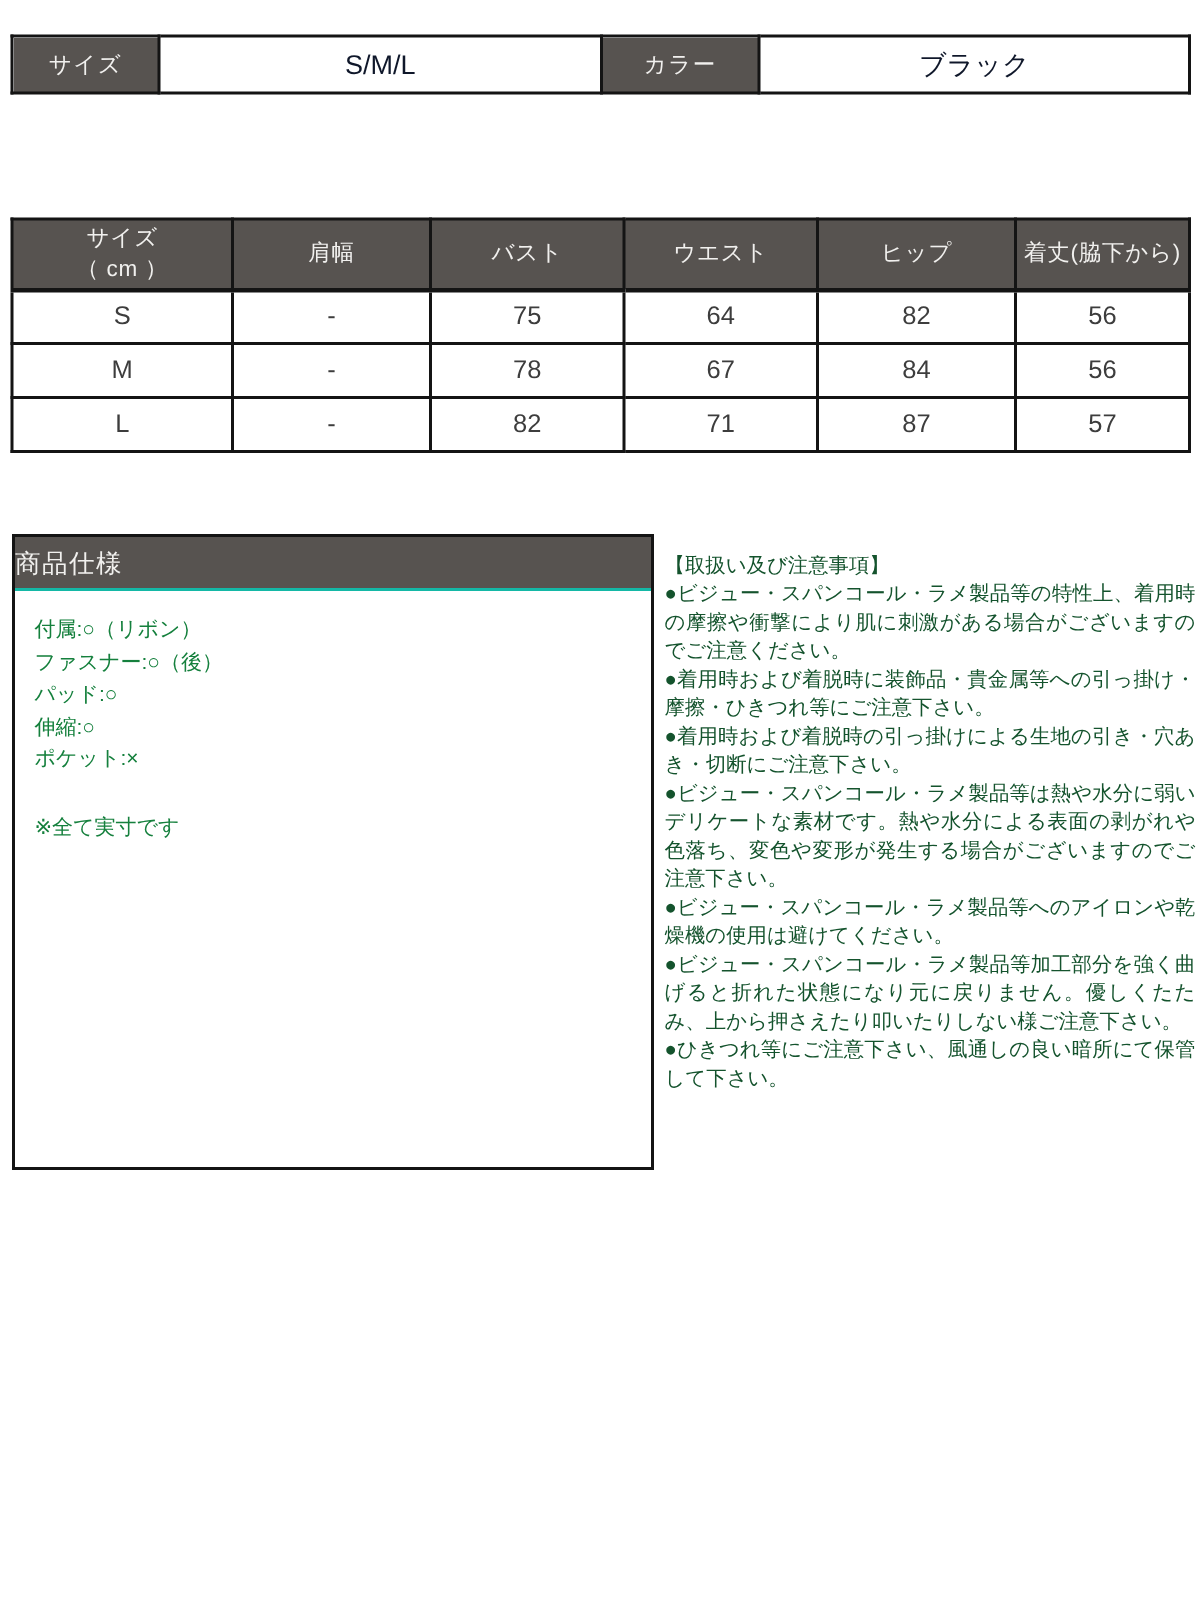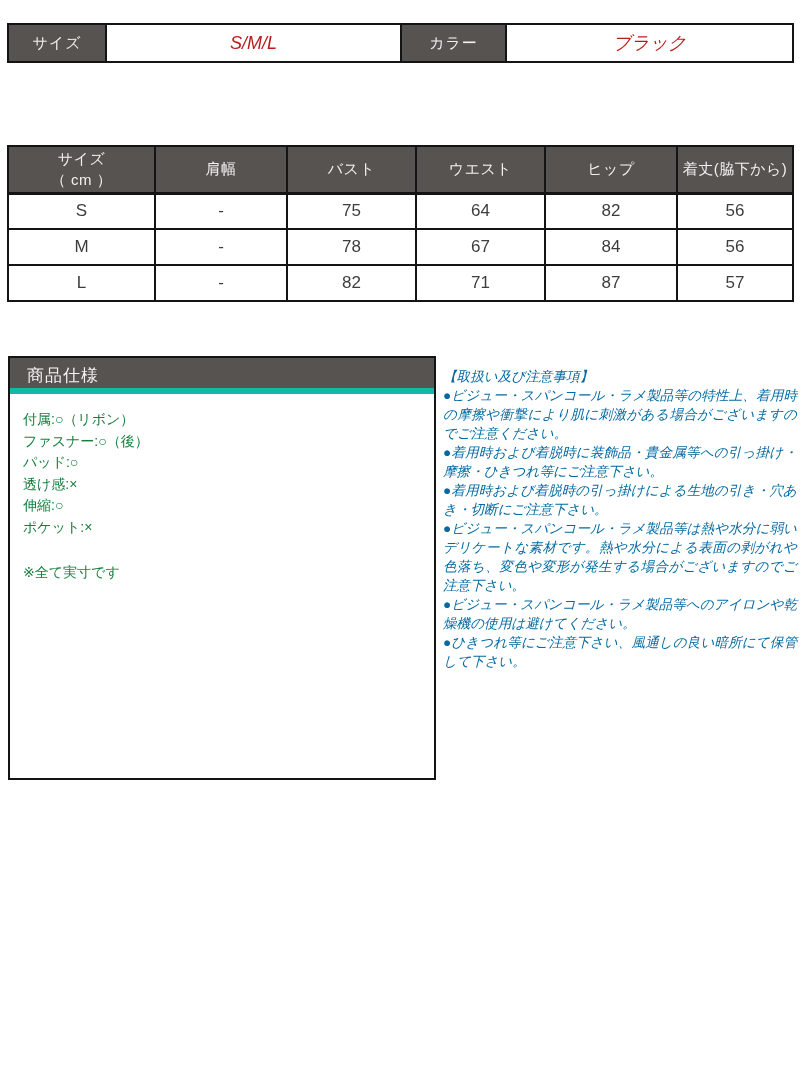--- a/index.html
+++ b/index.html
@@ -32,21 +32,21 @@
     vertical-align: middle;
     overflow: hidden;
   }
   .cell-hdr {
     background: #575350;
     color: #f1f0ee;
     font-weight: normal;
     font-size: 15px;
     letter-spacing: 1px;
   }
-  .cell-val { color: #b91c1c; font-size: 18px; font-weight: 300; font-style: italic; }
+  .cell-val { color: #0f172a; font-size: 18px; font-weight: 300; }
 
   
   .size-table {
     position: absolute;
     left: 7px; top: 127px;
     width: 785px;
     border-collapse: collapse;
     table-layout: fixed;
   }
   .size-table th {
@@ -81,41 +81,39 @@
     height: 424px;
     border: 2px solid #141414;
     background: #ffffff;
   }
   .spec-title-bar {
     background: #575350;
     color: #f1f0ee;
     font-size: 17px;
     height: 36px;
     line-height: 36px;
-    padding-left: 17px;
-    border-bottom: 6px solid #14b8a6;
+    border-bottom: 2px solid #14b8a6;
     letter-spacing: 1px;
   }
   .spec-body {
     padding: 15px 14px 0 13px;
     color: #15803d;
     font-size: 14px;
   }
   .spec-line { line-height: 21.5px; }
   .spec-note { margin-top: 24px; line-height: 21.5px; }
 
   
   .notes {
     position: absolute;
     left: 443px; top: 349px;
     width: 354px;
-    color: #0369a1;
+    color: #14532d;
     font-size: 13.6px;
     line-height: 19px;
-    font-style: italic;
   }
   .notes-title { line-height: 19px; }
   .notes p { margin: 0; text-align: justify; }
 </style>
 </head>
 <body>
 
 <div class="page">
 
   <table class="info-table">
@@ -182,30 +180,30 @@
       </tr>
     </tbody>
   </table>
 
   <div class="spec-box">
     <div class="spec-title-bar">商品仕様</div>
     <div class="spec-body">
       <div class="spec-line">付属:○（リボン）</div>
       <div class="spec-line">ファスナー:○（後）</div>
       <div class="spec-line">パッド:○</div>
-      <div class="spec-line">透け感:×</div>
       <div class="spec-line">伸縮:○</div>
       <div class="spec-line">ポケット:×</div>
       <div class="spec-note">※全て実寸です</div>
     </div>
   </div>
 
   <div class="notes">
     <div class="notes-title">【取扱い及び注意事項】</div>
     <p>●ビジュー・スパンコール・ラメ製品等の特性上、着用時の摩擦や衝撃により肌に刺激がある場合がございますのでご注意ください。</p>
     <p>●着用時および着脱時に装飾品・貴金属等への引っ掛け・摩擦・ひきつれ等にご注意下さい。</p>
     <p>●着用時および着脱時の引っ掛けによる生地の引き・穴あき・切断にご注意下さい。</p>
     <p>●ビジュー・スパンコール・ラメ製品等は熱や水分に弱いデリケートな素材です。熱や水分による表面の剥がれや色落ち、変色や変形が発生する場合がございますのでご注意下さい。</p>
     <p>●ビジュー・スパンコール・ラメ製品等へのアイロンや乾燥機の使用は避けてください。</p>
+    <p>●ビジュー・スパンコール・ラメ製品等加工部分を強く曲げると折れた状態になり元に戻りません。優しくたたみ、上から押さえたり叩いたりしない様ご注意下さい。</p>
     <p>●ひきつれ等にご注意下さい、風通しの良い暗所にて保管して下さい。</p>
   </div>
 
 </div>
 
 </body></html>

